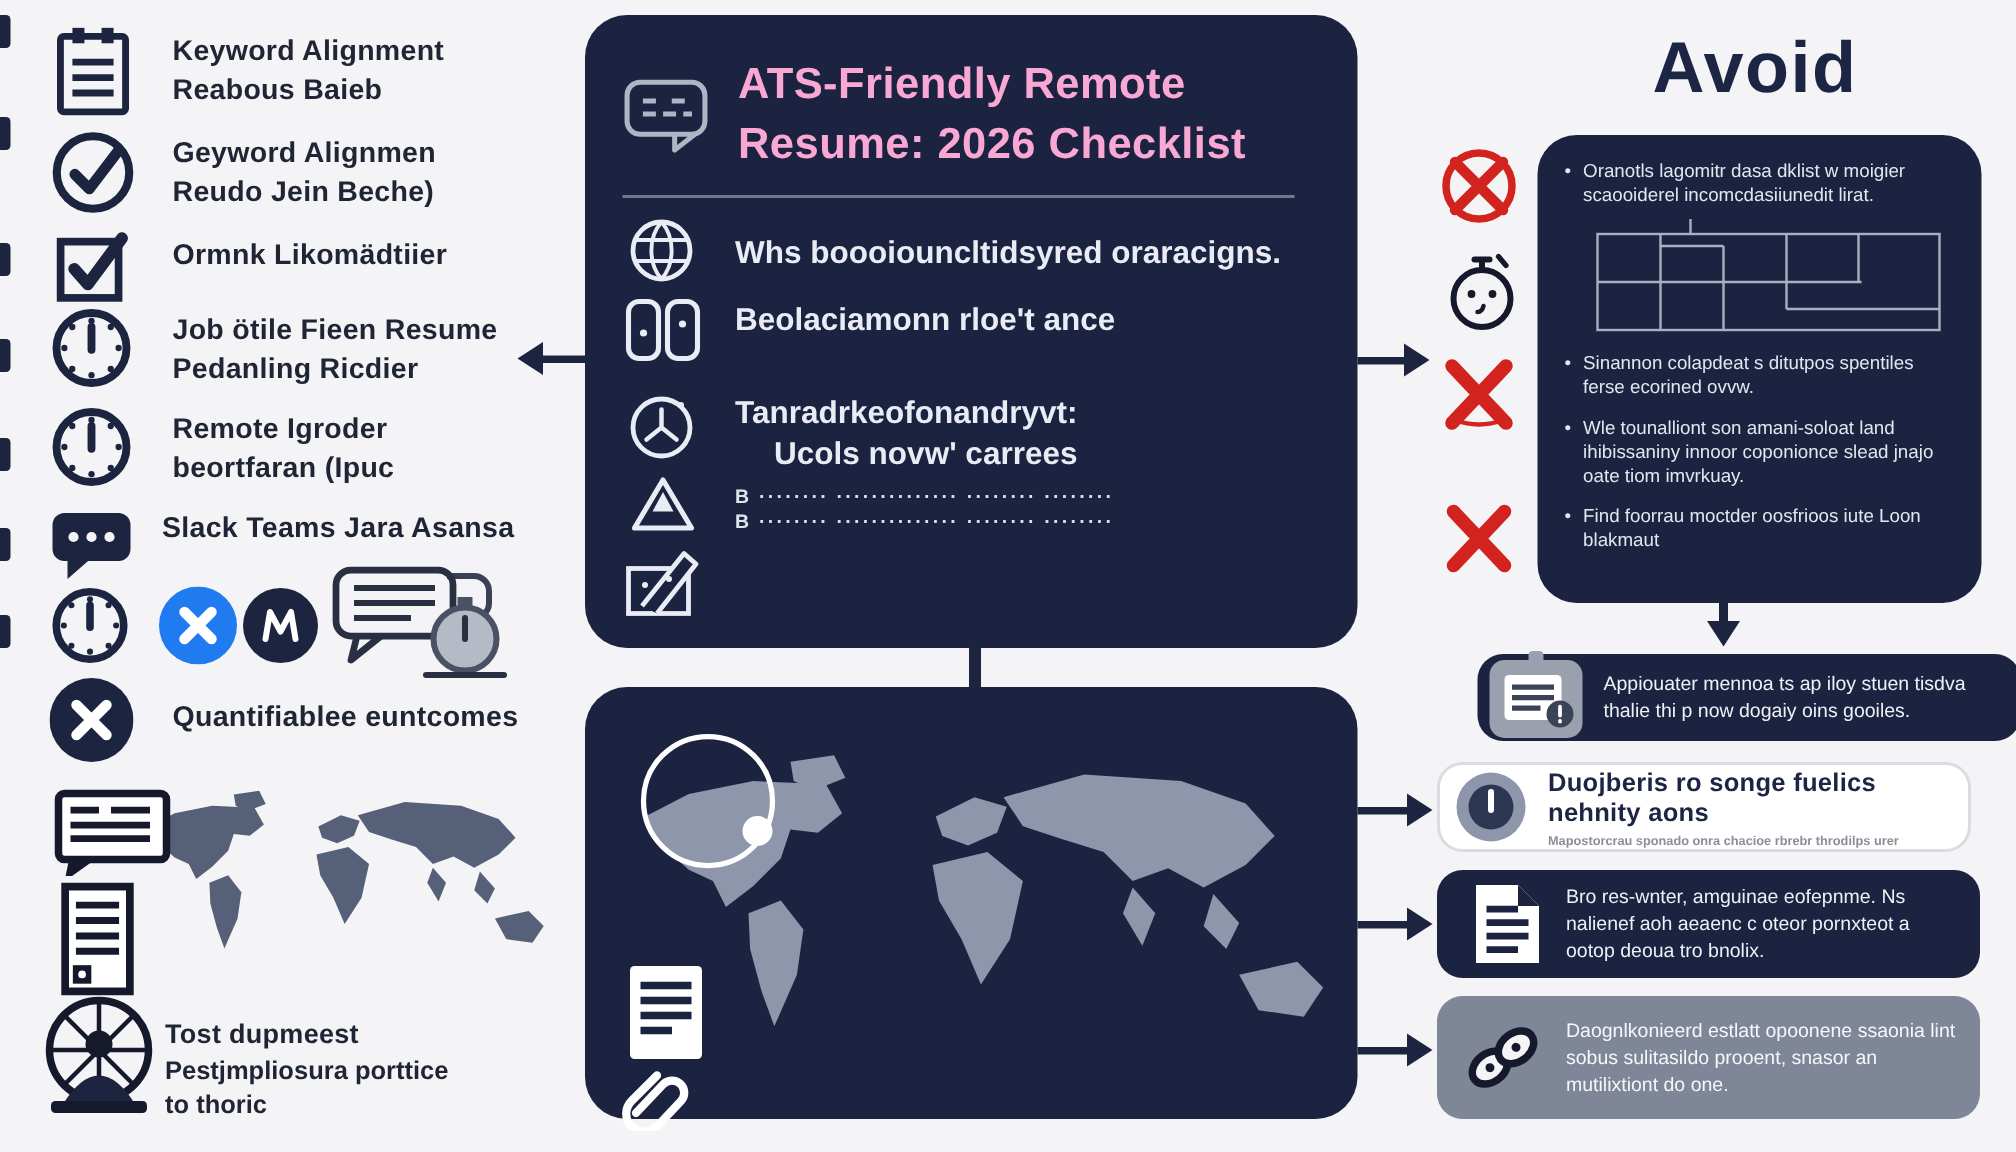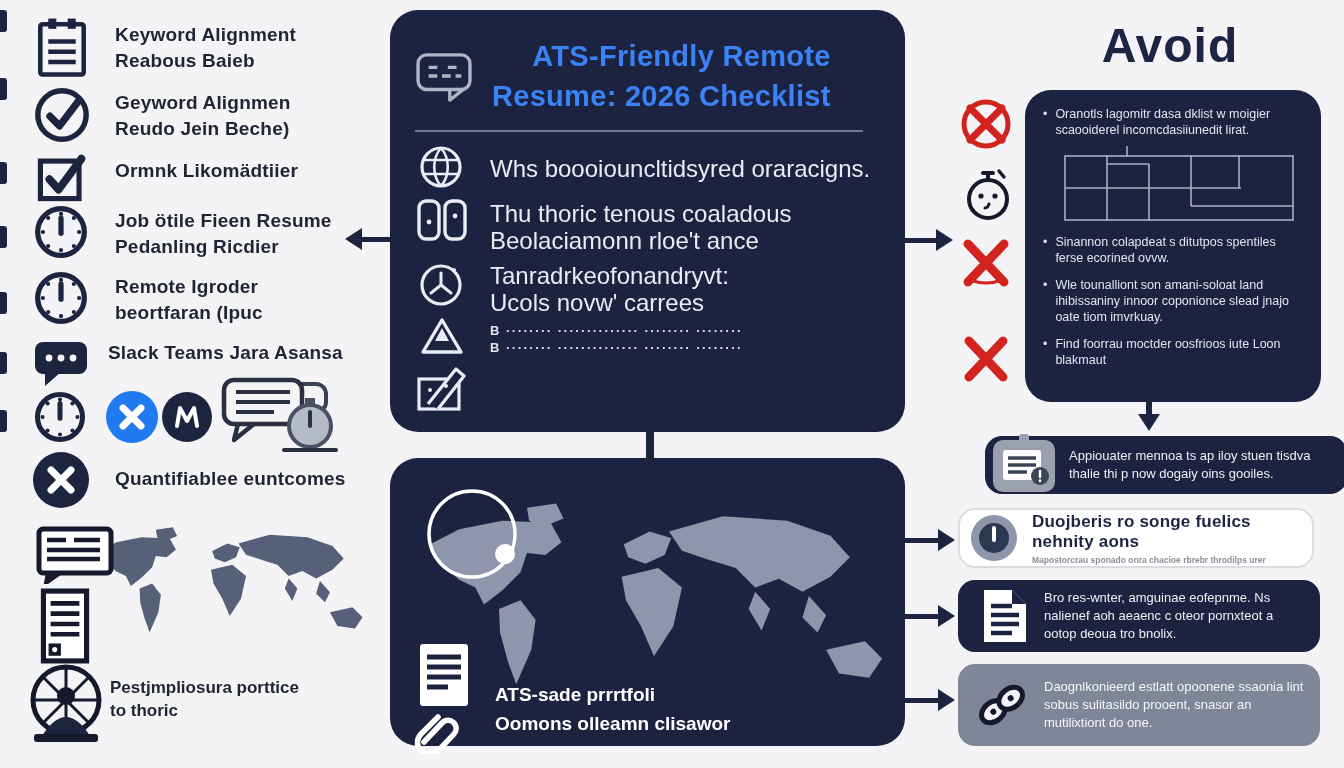--- a/index.html
+++ b/index.html
@@ -10,23 +10,23 @@
     position:relative;
     overflow:hidden;
     color:#1f2535;
   }
   .abs { position:absolute; }
   
   .lrow-text { font-weight:700; font-size:19px; line-height:26px; color:#1f2535; letter-spacing:.2px; }
   .edge-frag { position:absolute; left:0; width:7px; height:22px; background:#1c2440; border-radius:0 3px 3px 0; }
   
   .navy { background:#1b2340; border-radius:28px; }
-  .panel-title { color:#3b82f6; font-weight:800; font-size:29px; line-height:40px; letter-spacing:.3px;text-align:right; }
+  .panel-title { color:#f9a8d4; font-weight:800; font-size:29px; line-height:40px; letter-spacing:.3px; }
   .divider { height:2px; background:#8d96aa; opacity:.75; }
-  .crow-text { color:#e9ecf4; font-size:24px; line-height:27px; font-weight:400; }
+  .crow-text { color:#e9ecf4; font-size:21px; line-height:27px; font-weight:700;text-align:right; }
   .dotline { color:#dfe3ec; font-size:13px; line-height:17px; letter-spacing:1.5px; font-weight:700; }
   
   .arrow-line { position:absolute; background:#1c2440; }
   .ah-left { position:absolute; width:0; height:0; border-top:11px solid transparent; border-bottom:11px solid transparent; border-right:17px solid #1c2440; }
   .ah-right { position:absolute; width:0; height:0; border-top:11px solid transparent; border-bottom:11px solid transparent; border-left:17px solid #1c2440; }
   .ah-down { position:absolute; width:0; height:0; border-left:11px solid transparent; border-right:11px solid transparent; border-top:17px solid #1c2440; }
   
   .avoid-title { font-weight:800; font-size:48px; letter-spacing:1px; color:#1c2543; text-align:center; }
   .avoid-box { background:#1b2340; border-radius:26px; padding:16px 18px 12px 18px; }
   .abullet { display:flex; gap:8px; color:#e2e6ef; font-size:12.5px; line-height:16px; font-weight:500; }
@@ -237,20 +237,21 @@
     <circle cx="40" cy="40" r="33" stroke-width="5"></circle>
     <g stroke-width="3">
       <path d="M40 7 V73 M7 40 H73 M17 17 L63 63 M63 17 L17 63"></path>
     </g>
     <circle cx="40" cy="36" r="9" fill="#15192b" stroke="none"></circle>
     <path d="M16 76 Q40 38 64 76 Z" fill="#1c2440" stroke="none"></path>
     <rect x="8" y="74" width="64" height="8" rx="3" fill="#15192b" stroke="none"></rect>
   </svg>
 </span>
 <div class="abs" style="left:110px;top:676px">
+  <div class="lrow-text" style="font-size:18px">Tost dupmeest</div>
   <div style="font-size:17px;line-height:23px;font-weight:600">Pestjmpliosura porttice</div>
   <div style="font-size:17px;line-height:23px;font-weight:600">to thoric</div>
 </div>
 
 <div class="abs navy" style="left:390px;top:10px;width:515px;height:422px">
   <span class="abs" style="left:25px;top:42px">
     <svg width="58" height="50" viewBox="0 0 60 52" fill="none" stroke="#aeb6c6">
       <rect x="3" y="3" width="54" height="36" rx="9" stroke-width="3.5"></rect>
       <path d="M14 16 H28 M34 16 H48 M14 25 H48" stroke-width="3.5" stroke-dasharray="9 5"></path>
       <path d="M36 39 L36 50 L50 39" stroke-width="3.5" stroke-linejoin="round"></path>
@@ -274,21 +275,20 @@
 
   <span class="abs" style="left:26px;top:188px">
     <svg width="52" height="44" viewBox="0 0 52 44" fill="none" stroke="#e9ecf4">
       <rect x="3" y="3" width="20" height="38" rx="7" stroke-width="3.4"></rect>
       <rect x="29" y="3" width="20" height="38" rx="7" stroke-width="3.4"></rect>
       <circle cx="13" cy="24" r="2.4" fill="#e9ecf4" stroke="none"></circle>
       <circle cx="39" cy="18" r="2.4" fill="#e9ecf4" stroke="none"></circle>
     </svg>
   </span>
   <div class="abs crow-text" style="left:100px;top:190px">
-    <div>Thu thoric tenous coaladous</div>
     <div>Beolaciamonn rloe't ance</div>
   </div>
 
   <span class="abs" style="left:28px;top:252px">
     <svg width="46" height="46" viewBox="0 0 46 46" fill="none" stroke="#e9ecf4">
       <circle cx="23" cy="23" r="19" stroke-width="3.2"></circle>
       <path d="M23 23 V11 M23 23 L13 31 M23 23 L33 31" stroke-width="3" stroke-linecap="round"></path>
       <circle cx="36" cy="8" r="2" fill="#e9ecf4" stroke="none"></circle>
     </svg>
   </span>
@@ -340,24 +340,20 @@
     <svg width="48" height="62" viewBox="0 0 48 62">
       <rect x="0" y="0" width="48" height="62" rx="3" fill="#fff"></rect>
       <path d="M7 13 H41 M7 23 H41 M7 33 H41 M7 43 H28" stroke="#1b2340" stroke-width="5"></path>
     </svg>
   </span>
   <span class="abs" style="left:24px;top:248px">
     <svg width="50" height="48" viewBox="0 0 50 48" fill="none" stroke="#fff" stroke-linecap="round">
       <path d="M10 36 L28 17 a8 8 0 0 1 12 11 L24 45 a12 12 0 0 1 -17 -17 L24 11" stroke-width="5.5"></path>
     </svg>
   </span>
-  <div class="abs" style="left:105px;top:222px">
-    <div style="color:#fff;font-size:19px;font-weight:700;line-height:29px">ATS-sade prrrtfoli</div>
-    <div style="color:#fff;font-size:19px;font-weight:700;line-height:29px">Oomons olleamn clisawor</div>
-  </div>
 </div>
 
 <div class="arrow-line" style="left:905px;top:538px;width:33px;height:5px"></div>
 <div class="ah-right" style="left:938px;top:529px"></div>
 <div class="arrow-line" style="left:905px;top:614px;width:33px;height:5px"></div>
 <div class="ah-right" style="left:938px;top:605px"></div>
 <div class="arrow-line" style="left:905px;top:698px;width:33px;height:5px"></div>
 <div class="ah-right" style="left:938px;top:689px"></div>
 
 <div class="abs avoid-title" style="left:1000px;top:18px;width:340px">Avoid</div>

